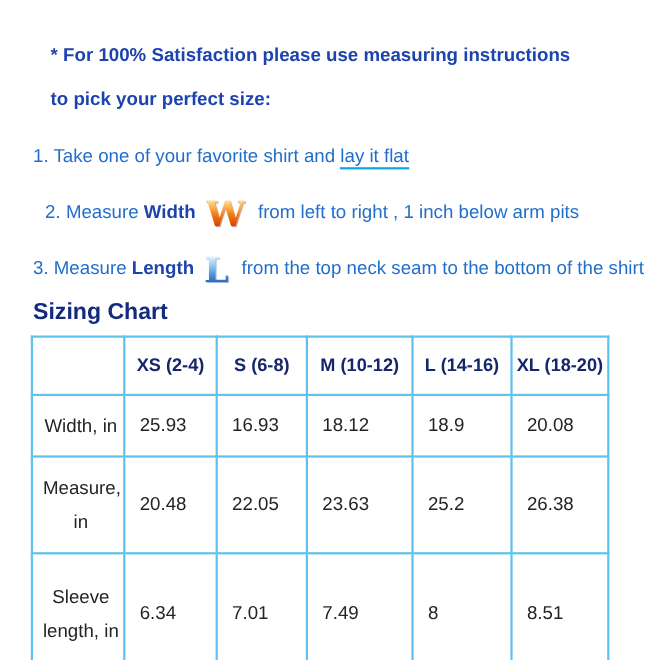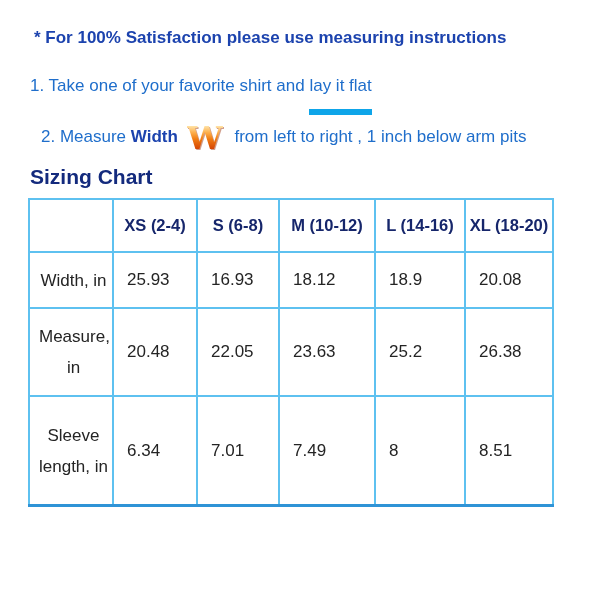--- a/index.html
+++ b/index.html
@@ -4,33 +4,33 @@
 <style>
   html, body { margin:0; padding:0; background:#ffffff; }
   body {
     width:600px; height:600px; overflow:hidden;
     font-family:"Liberation Sans", sans-serif;
     -webkit-font-smoothing:antialiased;
   }
   .page { padding:14px 10px 0 30px; }
 
   
-  .title { margin:4px; color:#1c43ae; font-weight:bold; font-size:17px; }
+  .title { margin:16px; color:#1c43ae; font-weight:bold; font-size:17px; }
   .title .tline { display:block; line-height:40px; white-space:nowrap; }
 
   
   .step {
     margin:0; color:#1f6ecb; font-size:17px; line-height:31px;
   }
   .step1 { margin-top:12px; white-space:nowrap; }
   .step2 { margin-top:20px; white-space:nowrap;margin-left:11px; }
   .step3 { margin-top:20px; max-width:560px; }
   .kw { color:#1c43ae; font-weight:bold; }
   .ul {
-    border-bottom:6px solid #0ea5e9; padding-bottom:14px;
+    border-bottom:2px solid #0ea5e9; padding-bottom:1px;
   }
 
   
   .letter {
     display:inline-block; font-family:"DejaVu Serif", serif;
     font-weight:900; font-size:32px; line-height:24px;
     vertical-align:-7px; margin:0 7px 0 9px;
     color:transparent;
     -webkit-background-clip:text; background-clip:text;
   }
@@ -72,30 +72,34 @@
   .size-table tbody tr:last-child th,
   .size-table tbody tr:last-child td { border-bottom:3px solid #2f93d6; }
 </style>
 </head>
 <body>
 
 <div class="page">
 
   <p class="title">
     <span class="tline">* For 100% Satisfaction please use measuring instructions</span>
+    <span class="tline">to pick your perfect size:</span>
   </p>
 
   <p class="step step1">
     <span>1. Take one of your favorite shirt and </span><span class="ul">lay it flat</span>
   </p>
 
   <p class="step step2">
     <span>2. Measure </span><span class="kw">Width</span><span class="letter letter-w">W</span><span> from left to right , 1 inch below arm pits</span>
   </p>
 
+  <p class="step step3">
+    <span>3. Measure </span><span class="kw">Length</span><span class="letter letter-l">L</span><span> from the top neck seam to the bottom of the shirt</span>
+  </p>
 
   <h3 class="chart-heading">Sizing Chart</h3>
 
   <table class="size-table">
     <colgroup>
       <col style="width:84px">
         <col style="width:84px">
         <col style="width:82px">
       <col style="width:96px">
         <col style="width:90px">

